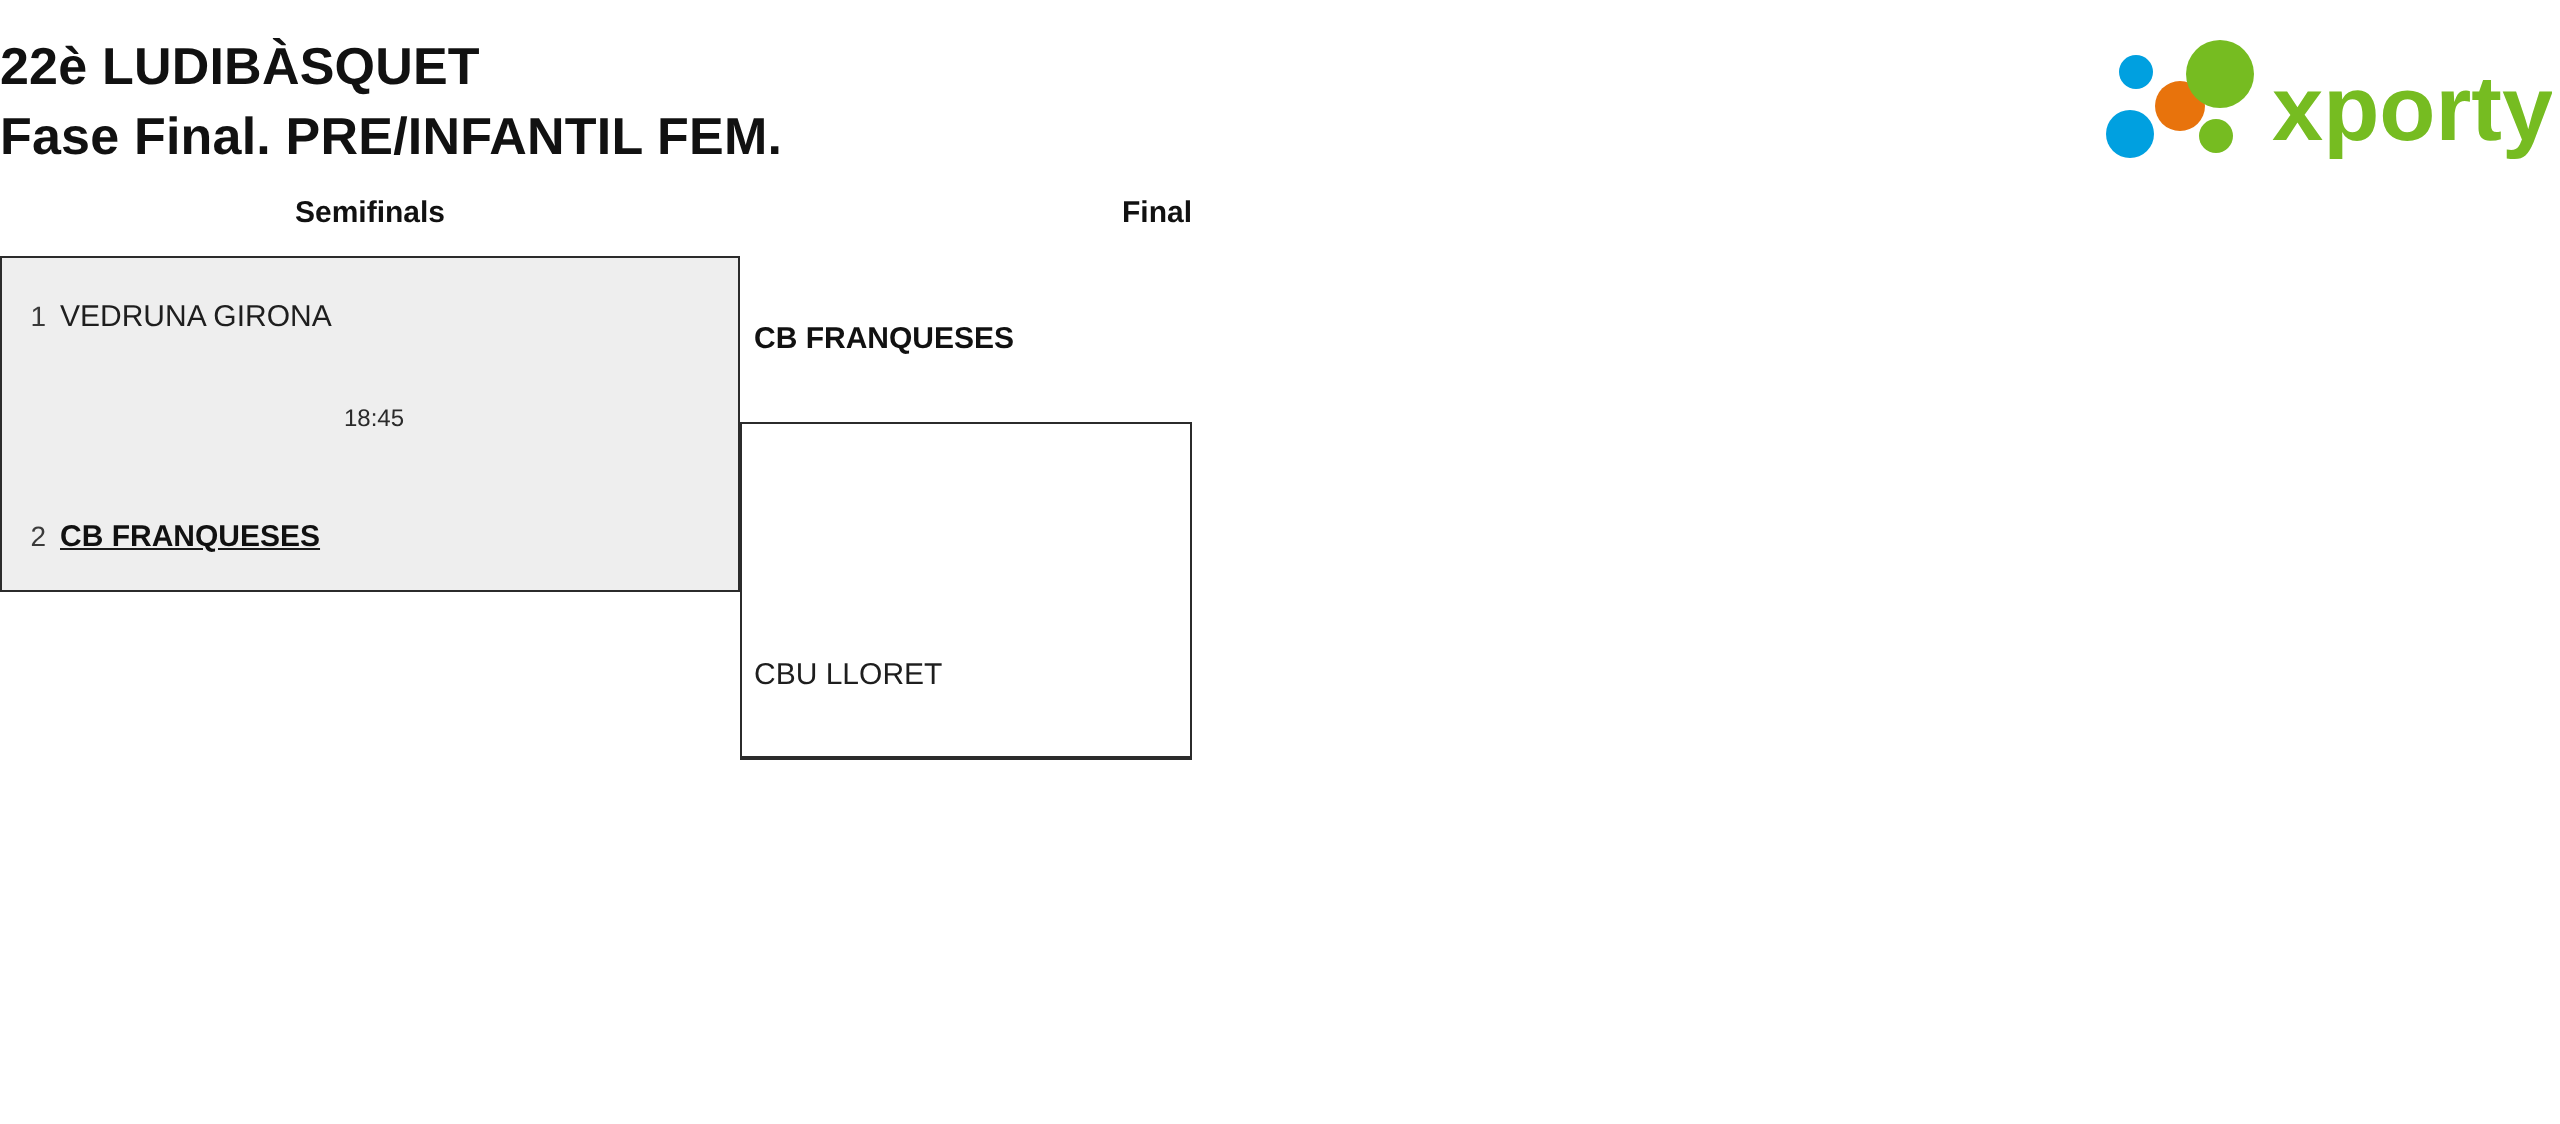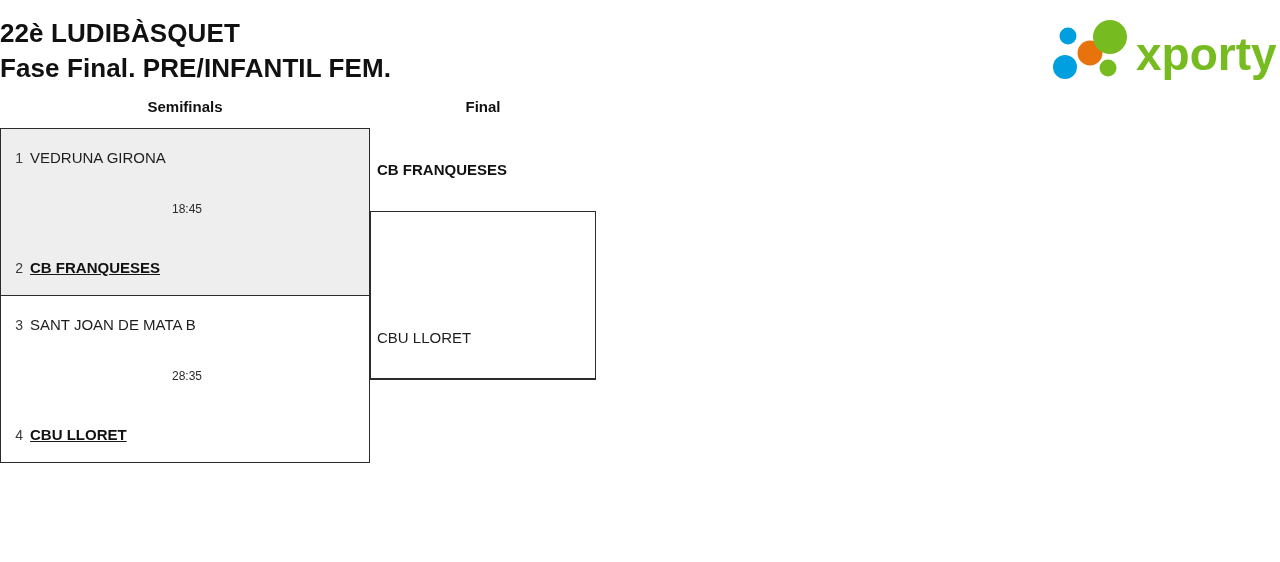--- a/index.html
+++ b/index.html
@@ -55,20 +55,21 @@
   }
   #round-header-semifinals {
     left: 0px;
     top: 98px;
     width: 370px;
   }
   #round-header-final {
     left: 370px;
     top: 98px;
     width: 226px;
+    text-align: right;
   }
 
   
   #bracket {
     position: absolute;
     left: 0;
     top: 0;
     width: 1280px;
     height: 562px;
   }
@@ -205,29 +206,20 @@
   <div class="match-box highlight" id="semifinal-1">
     <div class="slot slot-top">
       <span class="seed">1</span><span class="team-name">VEDRUNA GIRONA</span>
     </div>
     <div class="score">18:45</div>
     <div class="slot slot-bottom">
       <span class="seed">2</span><span class="team-name winner">CB FRANQUESES</span>
     </div>
   </div>
 
-  <div class="match-box" id="semifinal-2">
-    <div class="slot slot-top">
-      <span class="seed">3</span><span class="team-name">SANT JOAN DE MATA B</span>
-    </div>
-    <div class="score">28:35</div>
-    <div class="slot slot-bottom">
-      <span class="seed">4</span><span class="team-name winner">CBU LLORET</span>
-    </div>
-  </div>
 
   <div class="match-box" id="final-match"></div>
 
   <div class="final-slot" id="final-team-top">CB FRANQUESES</div>
 
 
   <div class="final-slot" id="final-team-bottom">CBU LLORET</div>
 
 </div>
 

